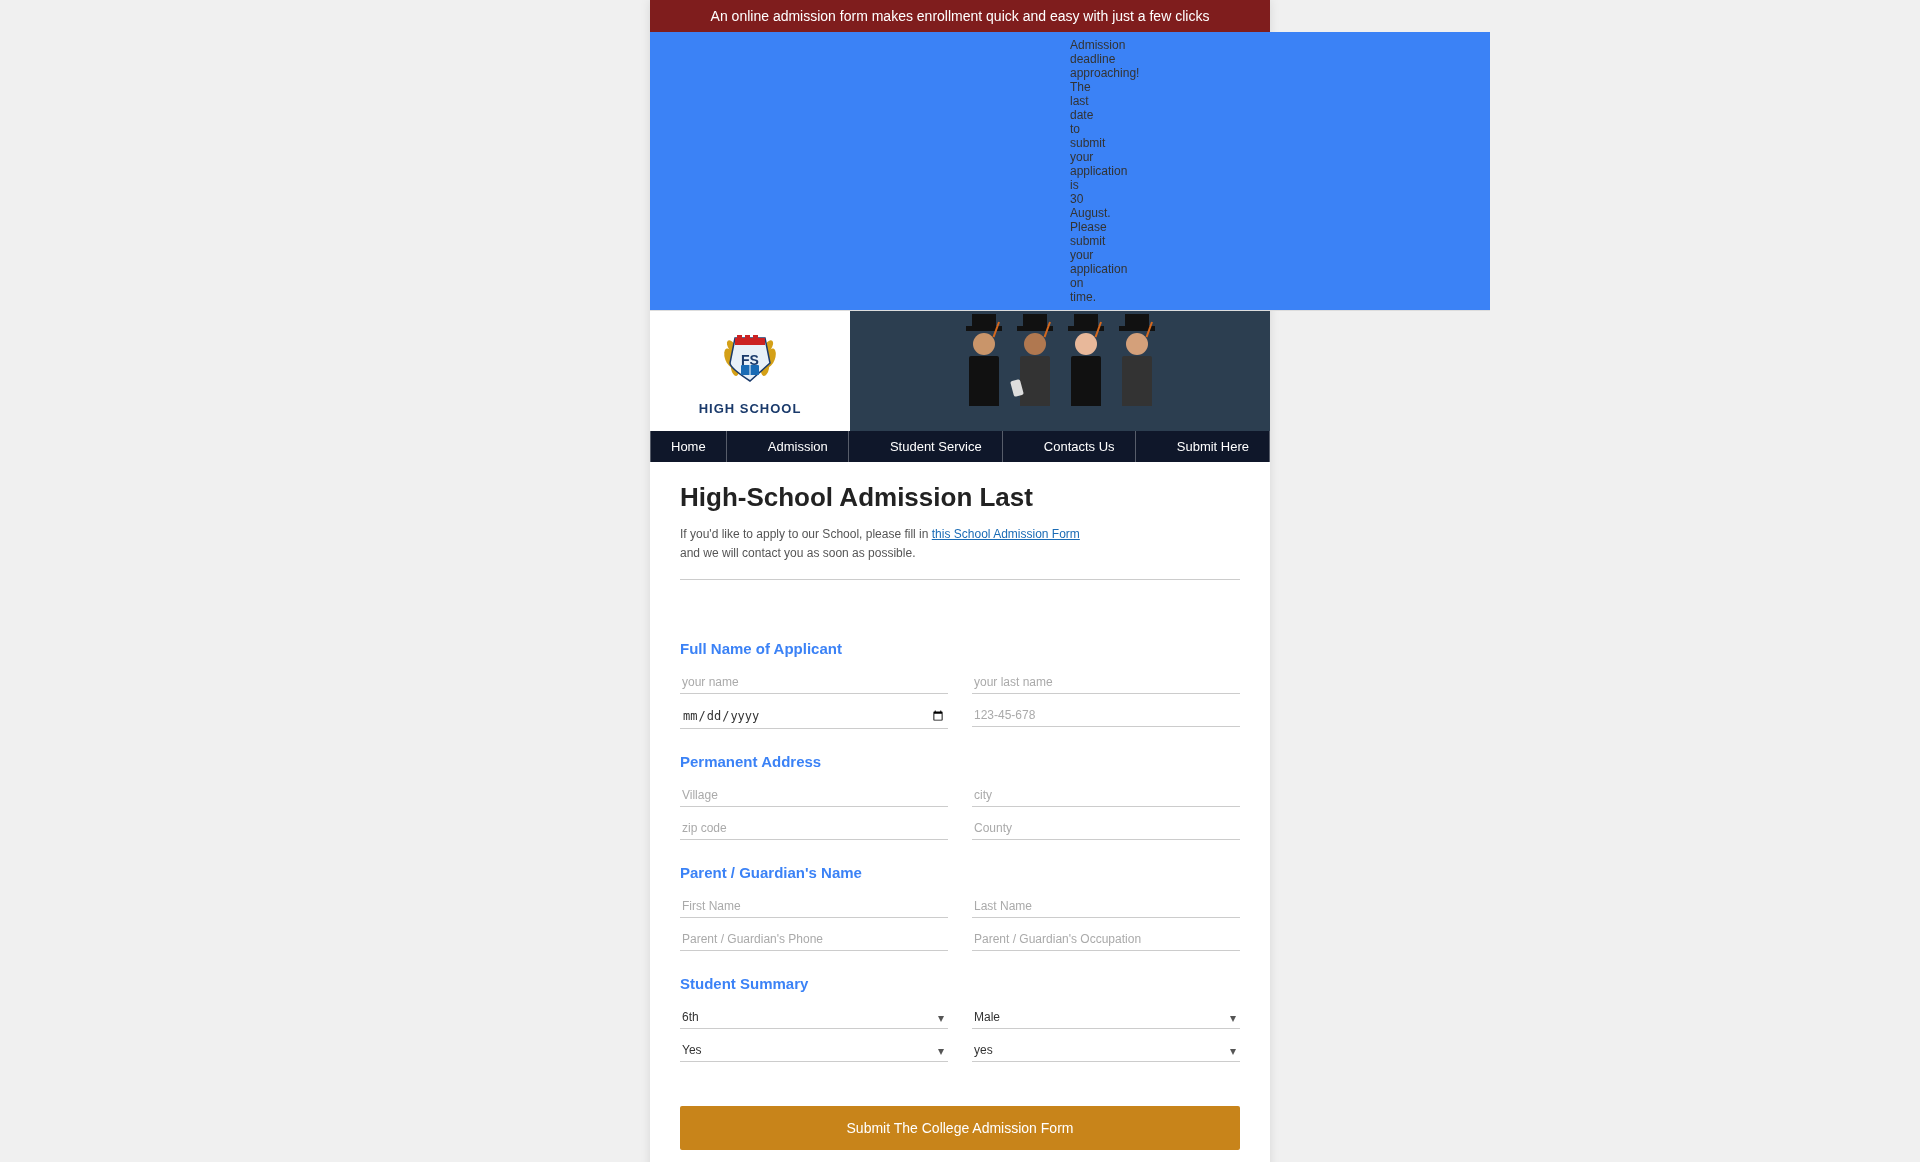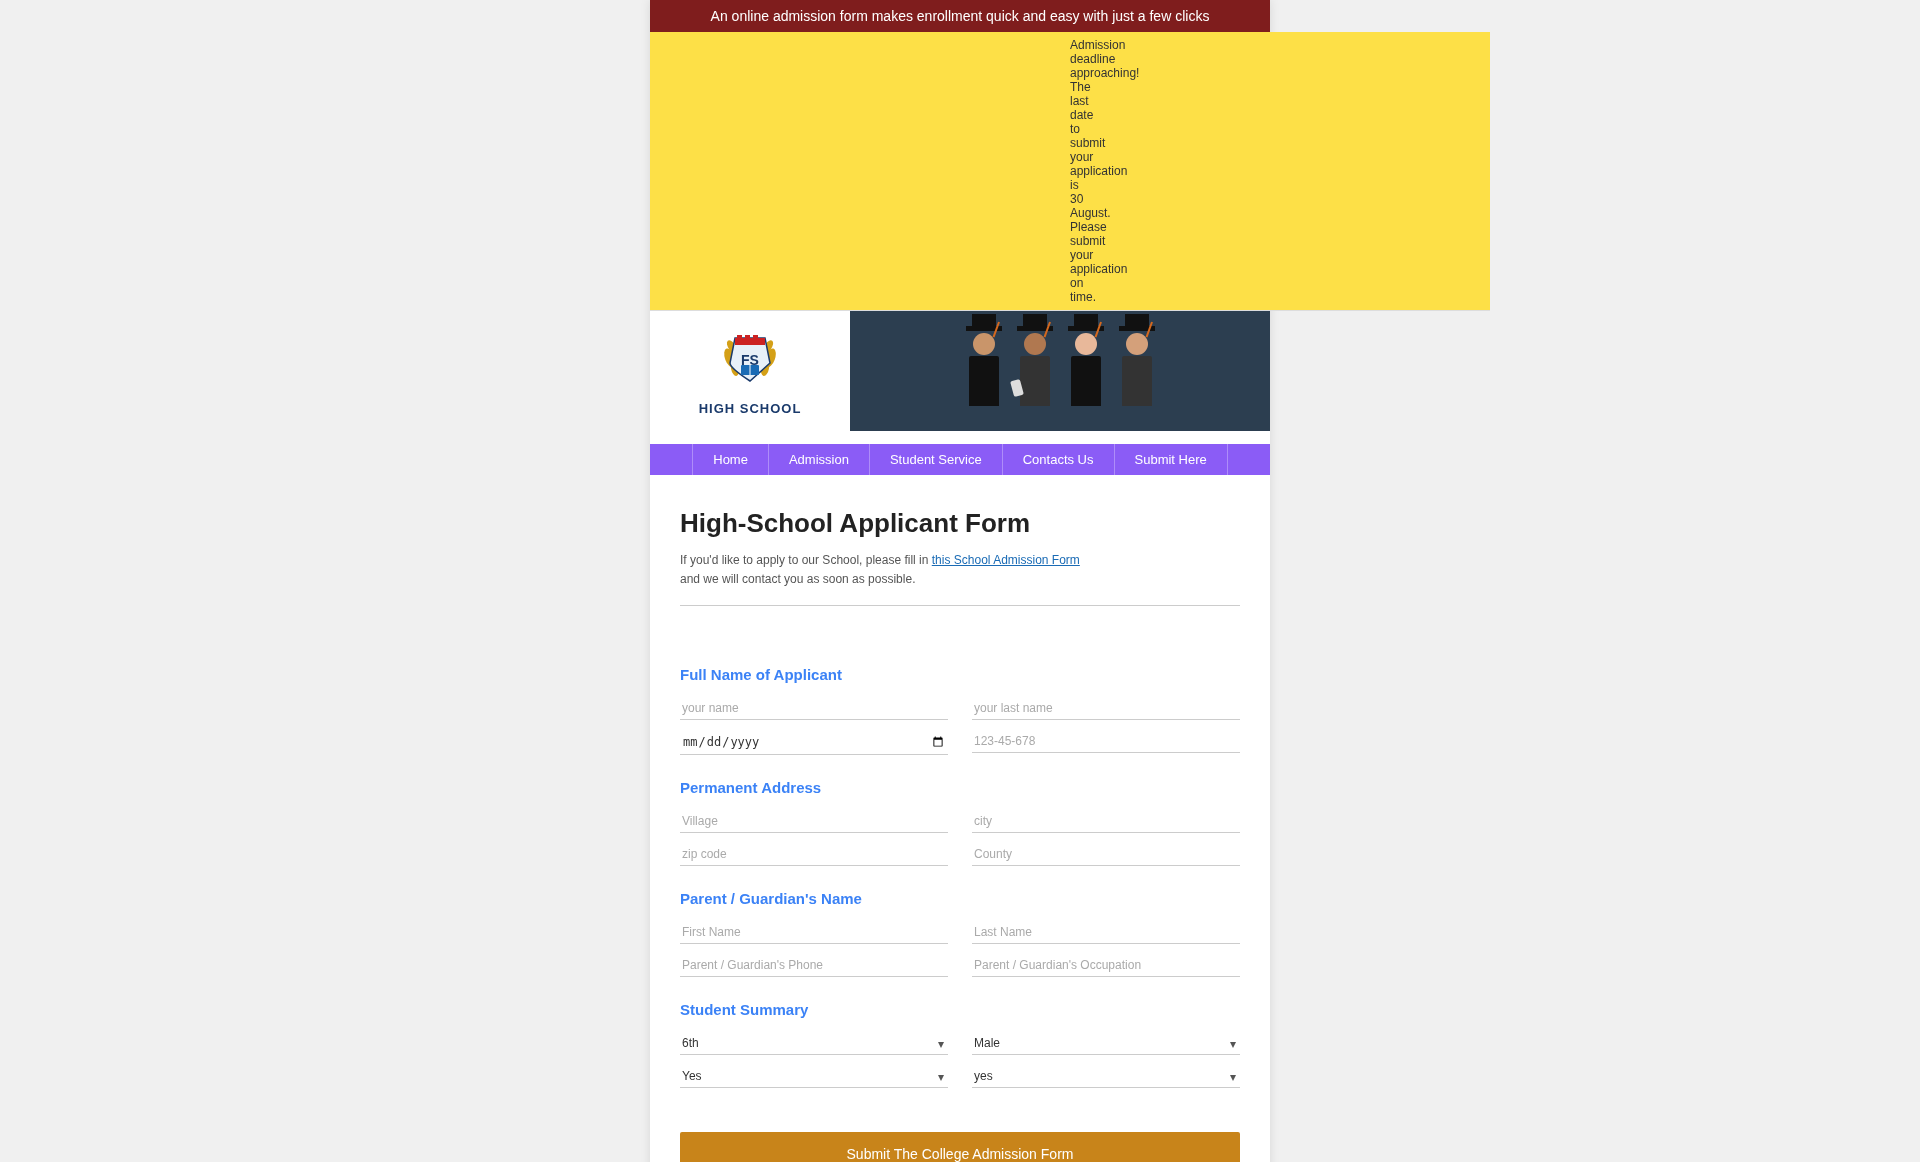--- a/index.html
+++ b/index.html
@@ -9,35 +9,35 @@
     .top-banner {
       background: #7f1d1d;
       color: #fff;
       text-align: center;
       padding: 8px 20px;
       font-size: 14px;
     }
 
     
     .deadline-bar {
-      background: #fde047;
+      background: #3b82f6;
       color: #333;
       text-align: left;
       padding: 6px 420px;
       font-size: 12px;
       border-bottom: 1px solid #ddd;
     }
 
     
     .nav-bar {
-      background: #8b5cf6;
-      display: flex;
-      justify-content: center;
+      background: #0f172a;
+      display: flex;
+      justify-content: space-between;
       max-width: 600px;
-      margin: 13px auto;
+      margin: 0 auto;
     }
 
     .nav-bar a {
       color: #fff;
       text-decoration: none;
       padding: 8px 20px;
       font-size: 13px;
       display: inline-block;
       border-right: 1px solid rgba(255,255,255,0.3);
     }
@@ -372,21 +372,21 @@
 
     <nav class="nav-bar">
       <a href="#">Home</a>
       <a href="#">Admission</a>
       <a href="#">Student Service</a>
       <a href="#">Contacts Us</a>
       <a href="#">Submit Here</a>
     </nav>
 
     <div class="main-wrapper">
-      <h1 class="page-title">High-School Applicant Form</h1>
+      <h1 class="page-title">High-School Admission Last</h1>
 
       <p class="page-description">
         <span>If you'd like to apply to our School, please fill in </span><a href="#">this School Admission Form</a>
         <br>
         <span>and we will contact you as soon as possible.</span>
       </p>
 
       <hr class="divider">
 
       <div class="form-spacer"></div>

